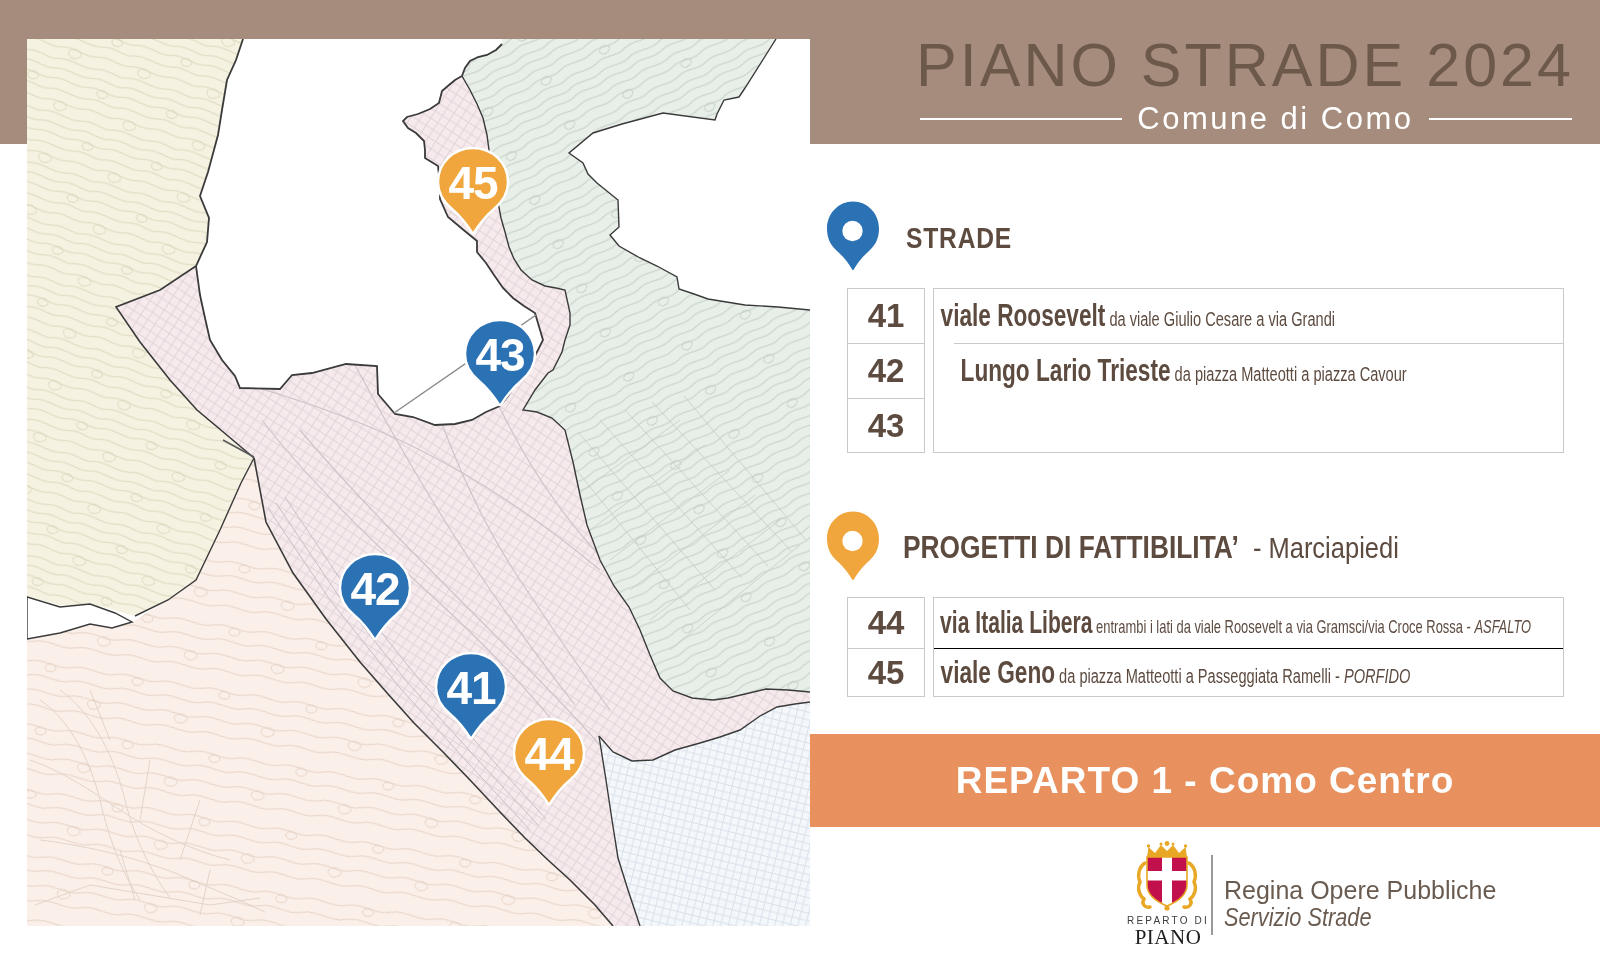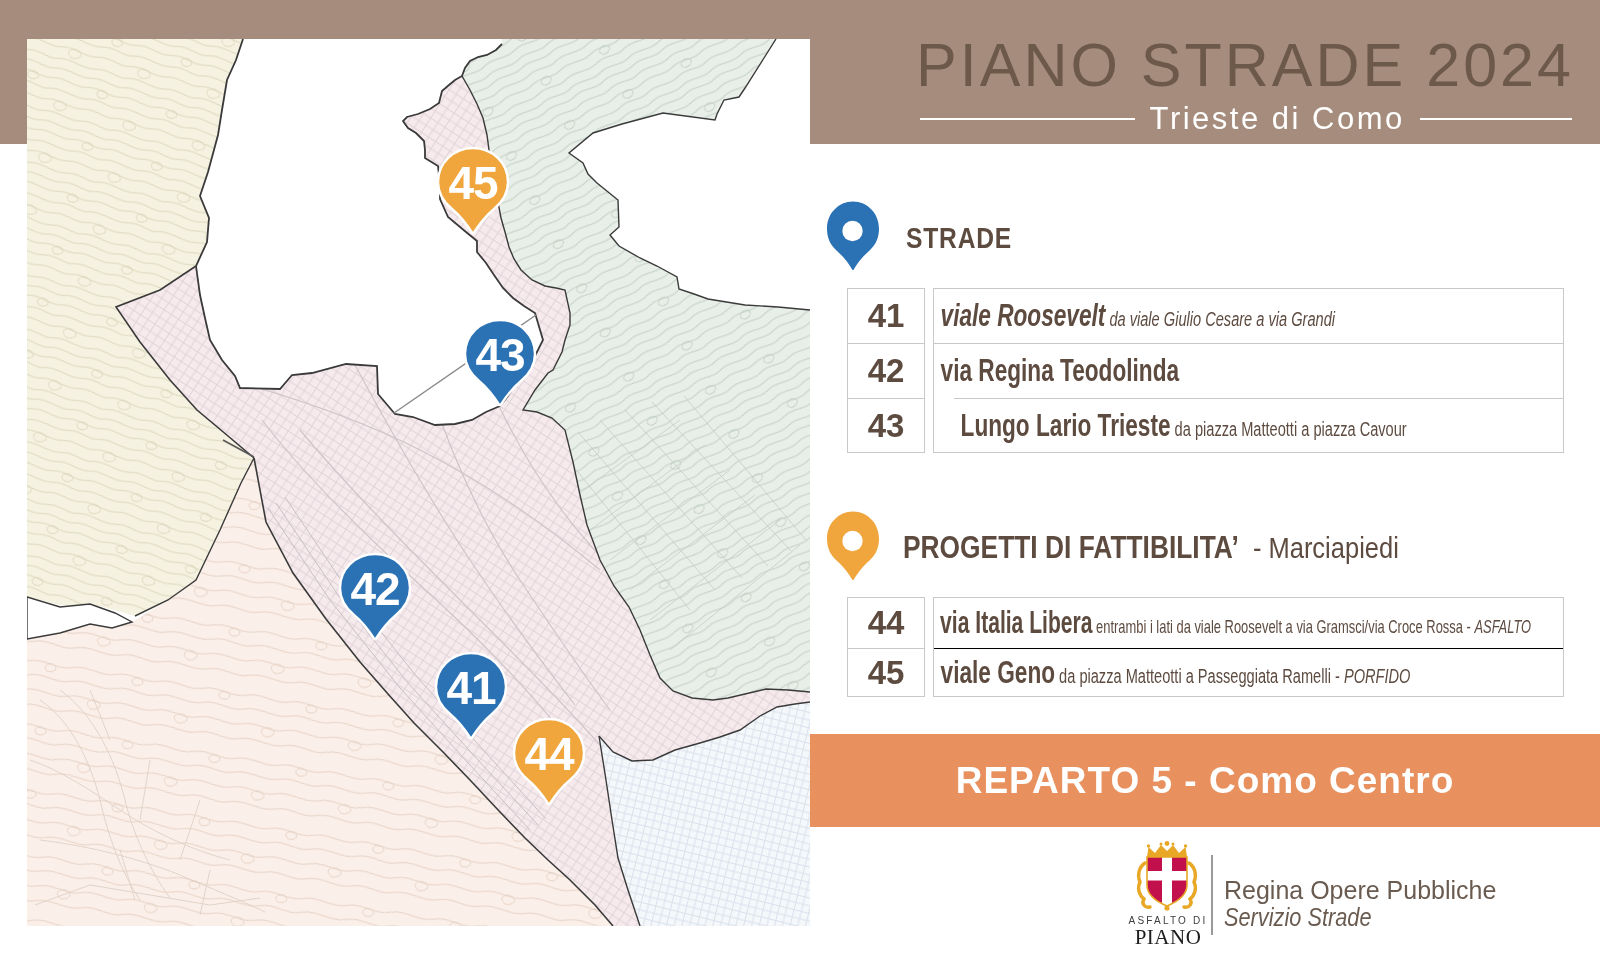--- a/index.html
+++ b/index.html
@@ -8,21 +8,21 @@
 </style>
 </head>
 <body>
 
 <div class="abs" style="left:0;top:0;width:1600px;height:144px;background:#a68c7c;"></div>
 
 <div class="abs" style="left:884px;top:34px;width:722px;text-align:center;font-size:61px;line-height:62px;color:#6d594a;letter-spacing:3px;">PIANO STRADE 2024</div>
 
 <div class="abs" style="left:920px;top:101px;width:652px;display:flex;align-items:center;color:#ffffff;">
   <div style="flex:1.17;height:2px;background:#ffffff;"></div>
-  <div style="padding:0 15px;font-size:31px;letter-spacing:2.5px;">Trieste di Como</div>
+  <div style="padding:0 15px;font-size:31px;letter-spacing:2.5px;">Comune di Como</div>
   <div style="flex:0.83;height:2px;background:#ffffff;"></div>
 </div>
 
 <svg class="abs" style="left:27px;top:39px;" width="783" height="887" viewBox="27 39 783 887">
 <defs>
 
   <pattern id="pcream" width="72" height="54" patternUnits="userSpaceOnUse" patternTransform="rotate(16)">
     <rect width="72" height="54" fill="#f5f2e1"></rect>
     <g fill="none" stroke="#d8d4b8" stroke-width="0.9">
       <path d="M0,6 C12,2 24,10 36,6 C48,2 60,10 72,6"></path>
@@ -175,25 +175,22 @@
 
 <div class="abs" style="left:906px;top:221px;font-size:30px;font-weight:bold;color:#5d4b40;letter-spacing:1px;transform:scaleX(0.82);transform-origin:0 50%;">STRADE</div>
 
 <div class="abs" style="left:847px;top:288px;width:78px;height:165px;border:1px solid #c9c9c9;box-sizing:border-box;color:#5d4b40;">
   <div style="height:54px;display:flex;align-items:center;justify-content:center;font-size:33px;font-weight:bold;">41</div>
   <div style="height:55px;display:flex;align-items:center;justify-content:center;font-size:33px;font-weight:bold;border-top:1px solid #c9c9c9;box-sizing:border-box;">42</div>
   <div style="height:54px;display:flex;align-items:center;justify-content:center;font-size:33px;font-weight:bold;border-top:1px solid #c9c9c9;box-sizing:border-box;">43</div>
 </div>
 
 <div class="abs" style="left:933px;top:288px;width:631px;height:165px;border:1px solid #c9c9c9;box-sizing:border-box;color:#5d4b40;">
-  <div style="height:54px;font-style:italic;">
+  <div style="height:54px;">
       <div style="white-space:nowrap;line-height:54px;transform:scaleX(0.73);transform-origin:0 50%;padding-left:9px;"><span style="font-size:31px;font-weight:bold;">viale Roosevelt</span><span style="font-size:20px;"> da viale Giulio Cesare a via Grandi</span></div>
-    </div>
-  <div style="height:55px;border-top:1px solid #c9c9c9;box-sizing:border-box;">
-      <div style="white-space:nowrap;line-height:54px;transform:scaleX(0.73);transform-origin:0 50%;padding-left:9px;"><span style="font-size:31px;font-weight:bold;">via Regina Teodolinda</span></div>
     </div>
   <div style="height:54px;border-top:1px solid #c9c9c9;box-sizing:border-box;margin-left:20px;">
       <div style="white-space:nowrap;line-height:53px;transform:scaleX(0.73);transform-origin:0 50%;padding-left:9px;"><span style="font-size:31px;font-weight:bold;">Lungo Lario Trieste</span><span style="font-size:20px;"> da piazza Matteotti a piazza Cavour</span></div>
     </div>
 </div>
 
 <svg class="abs" style="left:824px;top:510px;" width="58" height="72" viewBox="-29 -27 58 72">
   <path d="M -0.5,43 C -6.5,33 -11,28.5 -16.5,23.5 C -23.5,17 -26,10 -26,1.5 C -26,-13.5 -14.5,-25.5 0,-25.5 C 14.5,-25.5 26,-13.5 26,1.5 C 26,10 23.5,17 16.5,23.5 C 11,28.5 6.5,33 0.5,43 Z" fill="#f0a63c"></path>
   <circle cx="-0.5" cy="4" r="10.2" fill="#ffffff"></circle>
 </svg>
@@ -208,21 +205,21 @@
 <div class="abs" style="left:933px;top:597px;width:631px;height:100px;border:1px solid #c9c9c9;box-sizing:border-box;color:#5d4b40;">
   <div style="height:50px;">
       <div style="white-space:nowrap;line-height:50px;transform:scaleX(0.68);transform-origin:0 50%;padding-left:9px;"><span style="font-size:31px;font-weight:bold;">via Italia Libera</span><span style="font-size:19px;"> entrambi i lati da viale Roosevelt a via Gramsci/via Croce Rossa - <i>ASFALTO</i></span></div>
     </div>
   <div style="height:48px;border-top:1px solid #000000;box-sizing:border-box;">
       <div style="white-space:nowrap;line-height:47px;transform:scaleX(0.73);transform-origin:0 50%;padding-left:9px;"><span style="font-size:31px;font-weight:bold;">viale Geno</span><span style="font-size:20px;"> da piazza Matteotti a Passeggiata Ramelli - <i>PORFIDO</i></span></div>
     </div>
 </div>
 
 <div class="abs" style="left:810px;top:734px;width:790px;height:93px;background:#e8915e;display:flex;align-items:center;justify-content:center;">
-  <div style="font-size:37px;font-weight:bold;color:#ffffff;letter-spacing:1px;">REPARTO 5 - Como Centro</div>
+  <div style="font-size:37px;font-weight:bold;color:#ffffff;letter-spacing:1px;">REPARTO 1 - Como Centro</div>
 </div>
 
 <svg class="abs" style="left:1133px;top:841px;" width="68" height="72" viewBox="0 0 68 72">
 
   <g fill="none" stroke="#e8a825" stroke-width="3.4" stroke-linecap="round">
     <path d="M12,22 C6,26 4,34 7,41 C4,47 6,54 11,58"></path>
     <path d="M56,22 C62,26 64,34 61,41 C64,47 62,54 57,58"></path>
     <path d="M11,58 C8,63 12,67 17,66"></path>
     <path d="M57,58 C60,63 56,67 51,66"></path>
   </g>
@@ -237,19 +234,19 @@
   <path d="M14,16 L54,16 L54,44 C54,54 46,60 34,65 C22,60 14,54 14,44 Z" fill="#c2104c"></path>
 
   <rect x="29" y="16" width="10" height="49" fill="#ffffff"></rect>
   <path d="M14,30 L54,30 L54,39.5 L14,39.5 Z" fill="#ffffff"></path>
   <path d="M29,56 C30.8,57.5 32.4,59 34,61 C35.6,59 37.2,57.5 39,56 L39,64 C37,64.8 35.4,65.6 34,66.5 C32.6,65.6 31,64.8 29,64 Z" fill="#c2104c" opacity="0"></path>
   <path d="M14,16 L54,16 L54,44 C54,54 46,60 34,65 C22,60 14,54 14,44 Z" fill="none" stroke="#e8a825" stroke-width="1.6"></path>
 
   <circle cx="34" cy="67" r="2.6" fill="#e8a825"></circle>
 </svg>
 
-<div class="abs" style="left:1118px;top:915px;width:100px;text-align:center;font-size:10px;letter-spacing:2.2px;color:#3c3c3c;">ASFALTO DI</div>
+<div class="abs" style="left:1118px;top:915px;width:100px;text-align:center;font-size:10px;letter-spacing:2.2px;color:#3c3c3c;">REPARTO DI</div>
 <div class="abs" style="left:1118px;top:925px;width:100px;text-align:center;font-family:'Liberation Serif',serif;font-size:21px;letter-spacing:0.5px;color:#1d1d1d;">PIANO</div>
 
 <div class="abs" style="left:1211px;top:855px;width:2px;height:80px;background:#9a9a9a;"></div>
 
 <div class="abs" style="left:1224px;top:876px;font-size:25px;color:#6a5b50;">Regina Opere Pubbliche</div>
 <div class="abs" style="left:1224px;top:903px;font-size:25px;font-style:italic;color:#6a5b50;transform:scaleX(0.87);transform-origin:0 50%;">Servizio Strade</div>
 
 </body></html>

